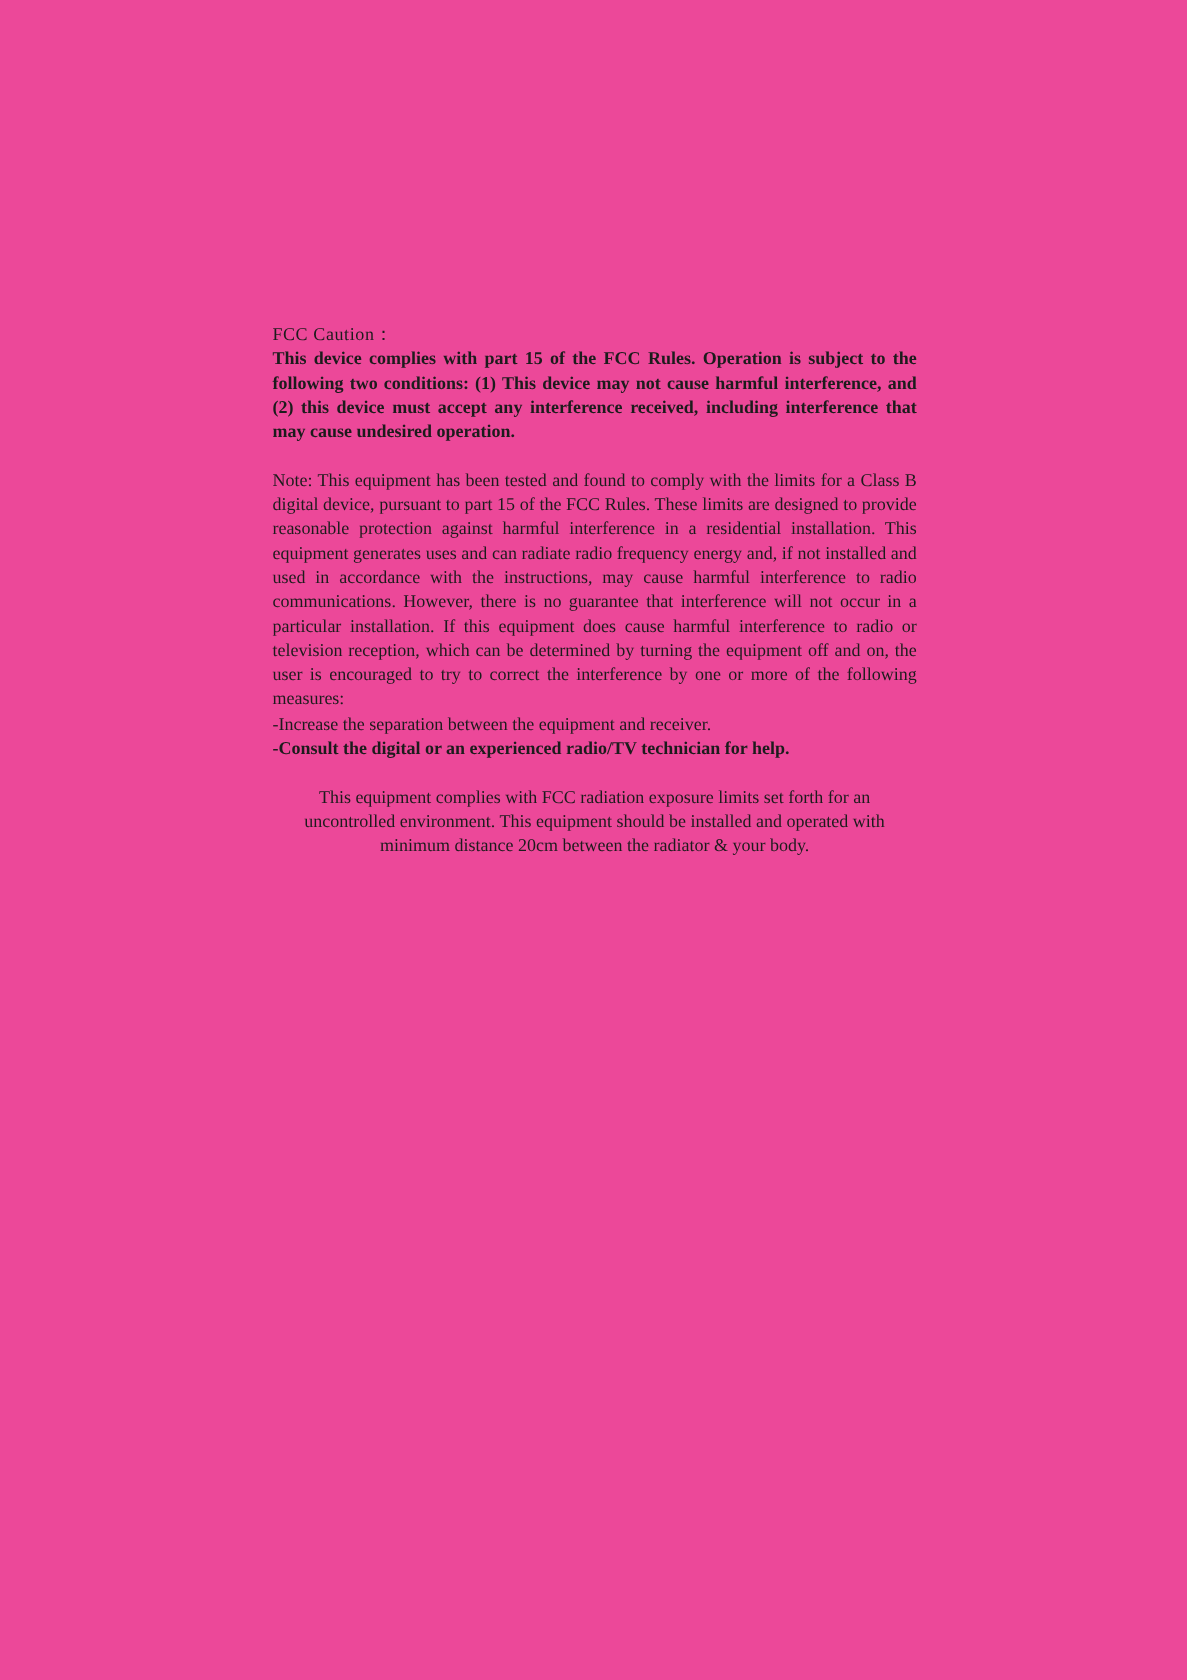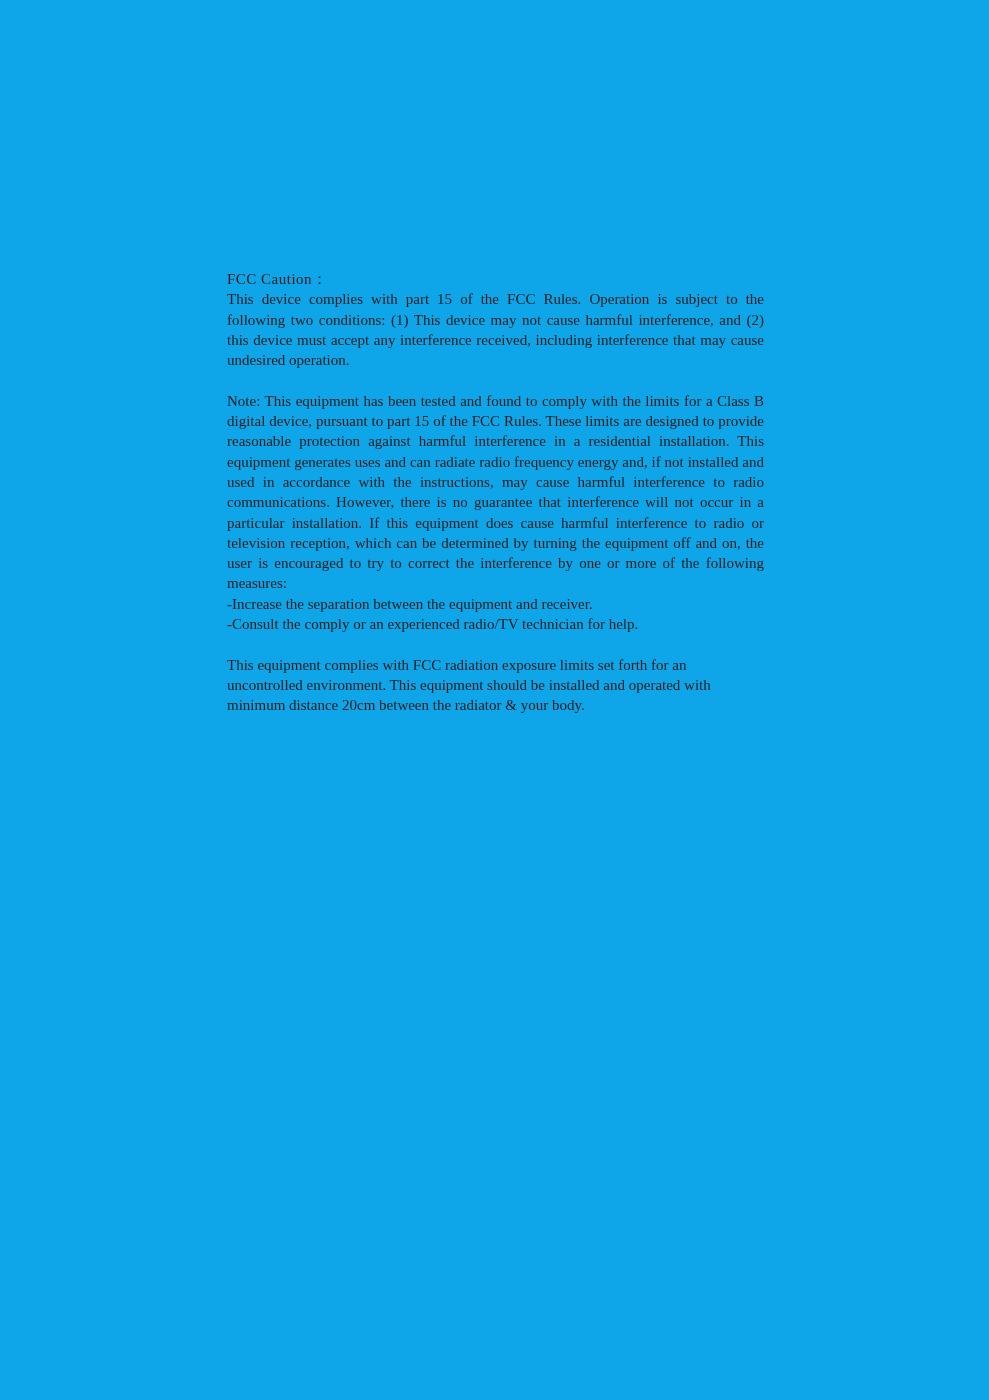--- a/index.html
+++ b/index.html
@@ -10,63 +10,65 @@
     width: 989px;
     height: 1400px;
     background: #ffffff;
     position: relative;
     overflow: hidden;
     font-family: "Liberation Serif", serif;
   }
   .page {
     position: absolute;
     inset: 0;
-    background: #0ea5e9;
+    background: #ec4899;
   }
   .content {
     position: absolute;
     left: 227px;
     top: 269px;
     width: 537px;
     color: #1c1c1c;
     font-size: 15px;
     line-height: 20.3px;
   }
   .heading {
     letter-spacing: 0.5px;
   }
   p {
     margin: 0;
+    text-align: center;
   }
   .justify {
     text-align: justify;
   }
   .gap-after {
     margin-bottom: 20.3px;
+    font-weight: bold;
   }
   .pre-line {
     white-space: pre-line;
   }
 </style>
 </head>
 <body>
 
 <div class="page">
   <div class="content">
 
     <div class="heading">FCC Caution：</div>
 
     <p class="justify gap-after">This device complies with part 15 of the FCC Rules. Operation is subject to the following two conditions: (1) This device may not cause harmful interference, and (2) this device must accept any interference received, including interference that may cause undesired operation.</p>
 
 
     <p class="justify">Note: This equipment has been tested and found to comply with the limits for a Class B digital device, pursuant to part 15 of the FCC Rules. These limits are designed to provide reasonable protection against harmful interference in a residential installation. This equipment generates uses and can radiate radio frequency energy and, if not installed and used in accordance with the instructions, may cause harmful interference to radio communications. However, there is no guarantee that interference will not occur in a particular installation. If this equipment does cause harmful interference to radio or television reception, which can be determined by turning the equipment off and on, the user is encouraged to try to correct the interference by one or more of the following measures:</p>
 
     <div>
       <p class="justify">-Increase the separation between the equipment and receiver.</p>
-      <p class="justify gap-after">-Consult the comply or an experienced radio/TV technician for help.</p>
+      <p class="justify gap-after">-Consult the digital or an experienced radio/TV technician for help.</p>
     </div>
 
     <p class="pre-line">This equipment complies with FCC radiation exposure limits set forth for an
 uncontrolled environment. This equipment should be installed and operated with
 minimum distance 20cm between the radiator &amp; your body.</p>
 
   </div>
 </div>
 
 </body></html>

